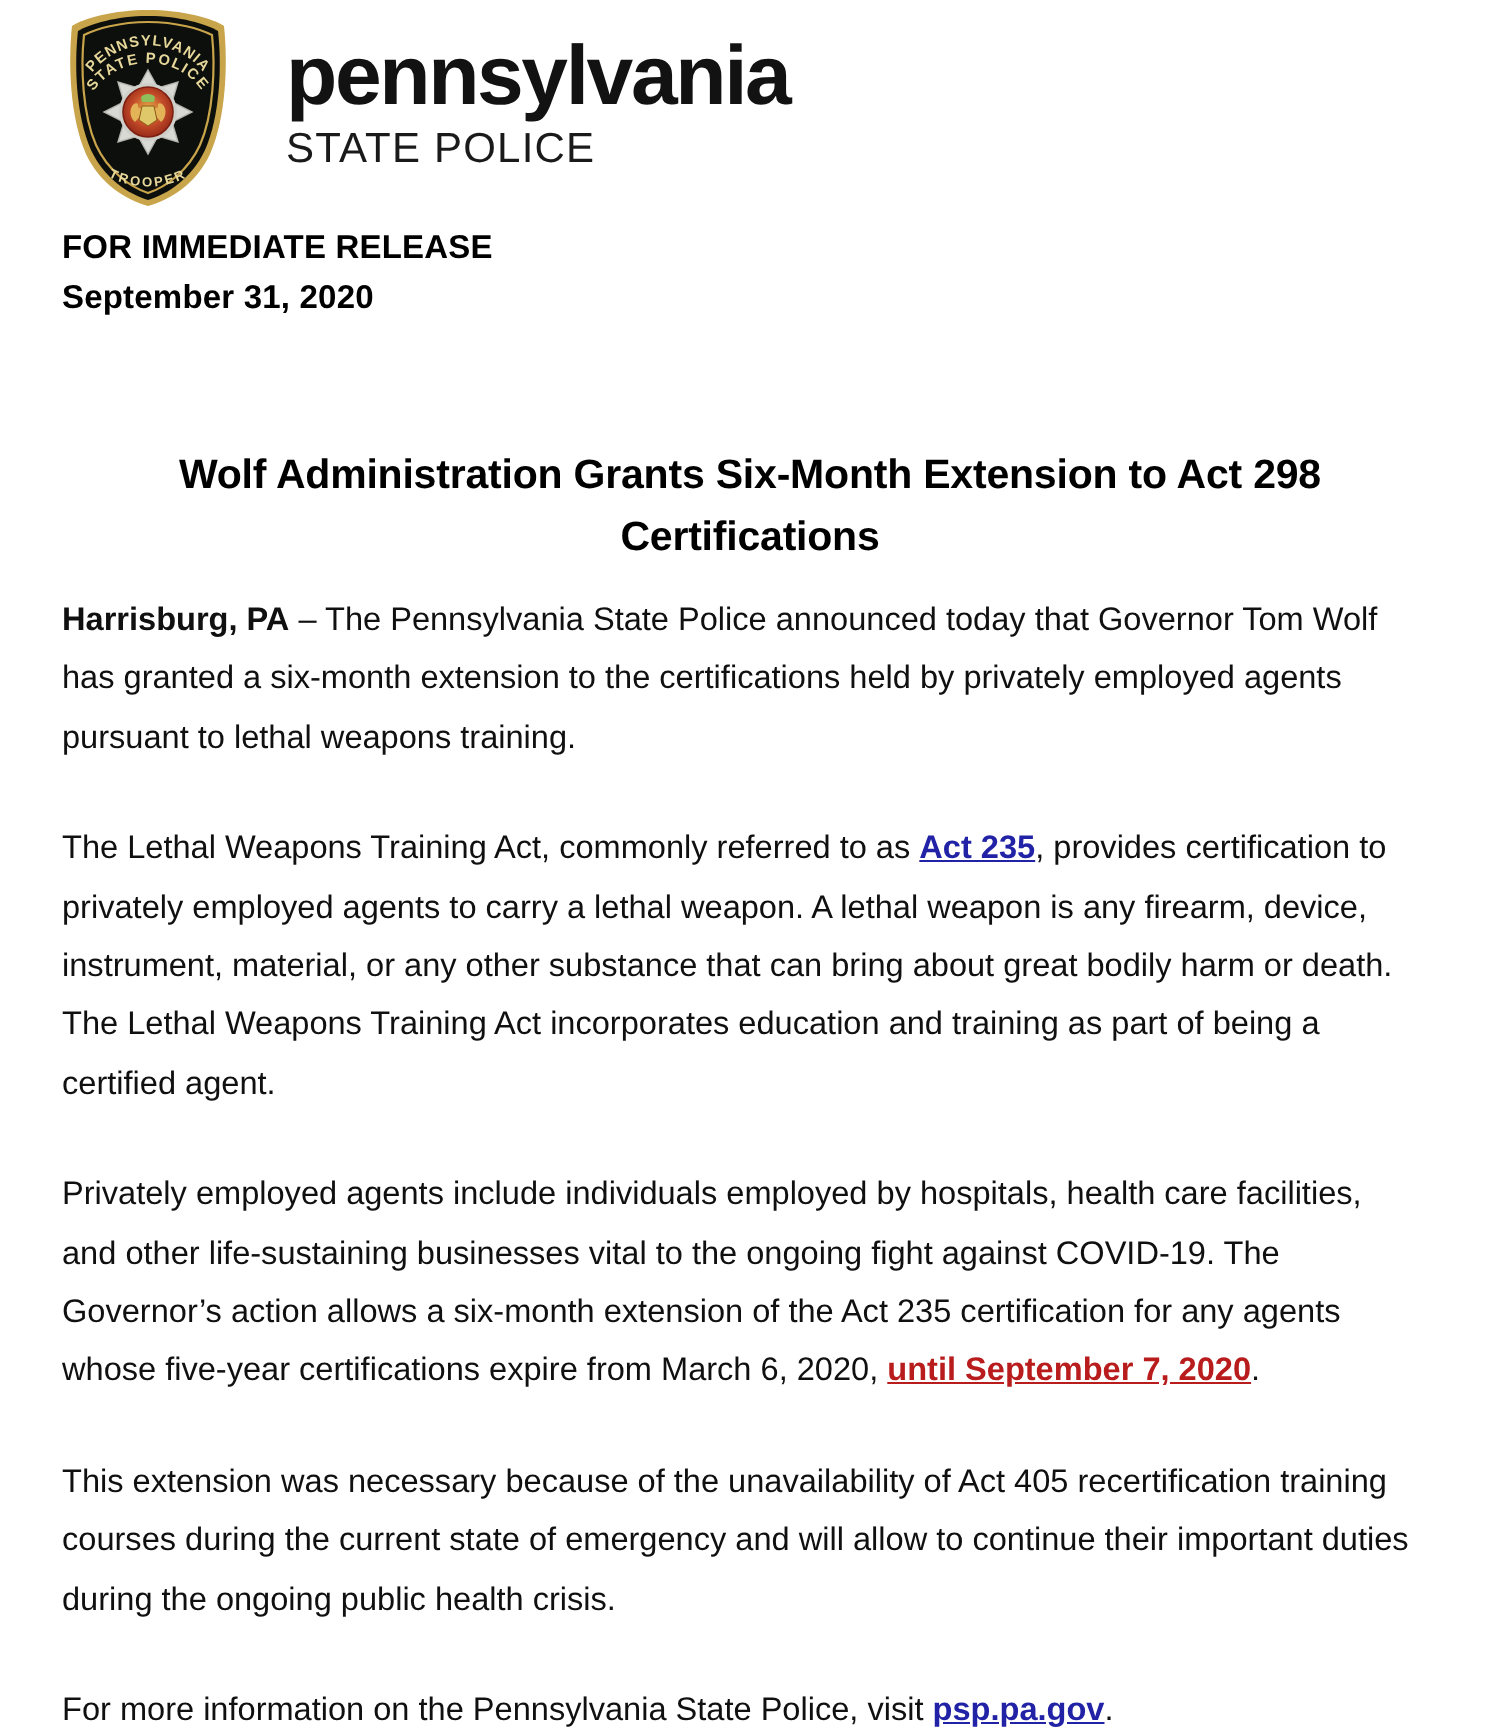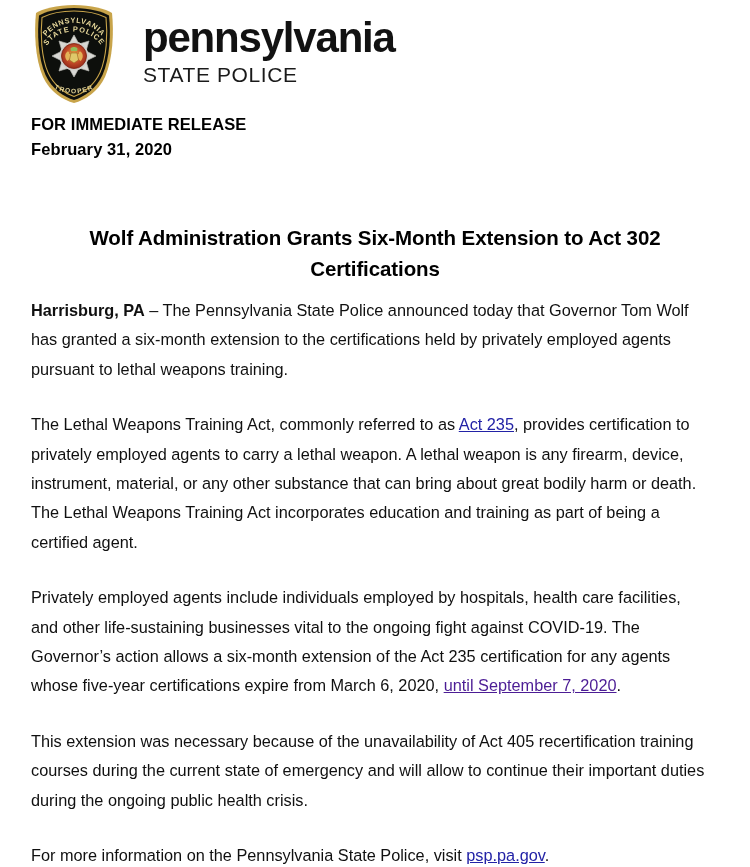--- a/index.html
+++ b/index.html
@@ -98,26 +98,27 @@
   }
   .body-copy p.tight {
     margin-bottom: 24px;
   }
   strong {
     font-weight: bold;
   }
   a.lnk {
     text-decoration: underline;
     cursor: pointer;
+    font-weight: bold;
   }
   a.lnk-navy {
     color: #2222a6;
   }
   a.lnk-blue {
-    color: #4c1d95;
+    color: #b91c1c;
   }
 
   
   .badge-svg {
     display: block;
     width: 86px;
     height: 100px;
   }
 </style>
 </head>
@@ -179,24 +180,24 @@
     </div>
 
     <div class="wordmark">
       <div class="wordmark-main">pennsylvania</div>
       <div class="wordmark-sub">STATE POLICE</div>
     </div>
   </div>
 
   <div class="release-header">
     <div>FOR IMMEDIATE RELEASE</div>
-    <div>February 31, 2020</div>
+    <div>September 31, 2020</div>
   </div>
 
-  <h1 class="headline">Wolf Administration Grants Six-Month Extension to Act 302 Certifications</h1>
+  <h1 class="headline">Wolf Administration Grants Six-Month Extension to Act 298 Certifications</h1>
 
   <div class="body-copy">
 
     <p><strong>Harrisburg, PA</strong><span> – The Pennsylvania State Police announced today that Governor Tom Wolf has granted a six-month extension to the certifications held by privately employed agents pursuant to lethal weapons training.</span></p>
 
     <p><span>The Lethal Weapons Training Act, commonly referred to as </span><a class="lnk lnk-navy">Act 235</a><span>, provides certification to privately employed agents to carry a lethal weapon. A lethal weapon is any firearm, device, instrument, material, or any other substance that can bring about great bodily harm or death. The Lethal Weapons Training Act incorporates education and training as part of being a certified agent.</span></p>
 
     <p><span>Privately employed agents include individuals employed by hospitals, health care facilities, and other life-sustaining businesses vital to the ongoing fight against COVID-19. The Governor’s action allows a six-month extension of the Act 235 certification for any agents whose five-year certifications expire from March 6, 2020, </span><a class="lnk lnk-blue">until September 7, 2020</a><span>.</span></p>
 
     <p>This extension was necessary because of the unavailability of Act 405 recertification training courses during the current state of emergency and will allow to continue their important duties during the ongoing public health crisis.</p>

